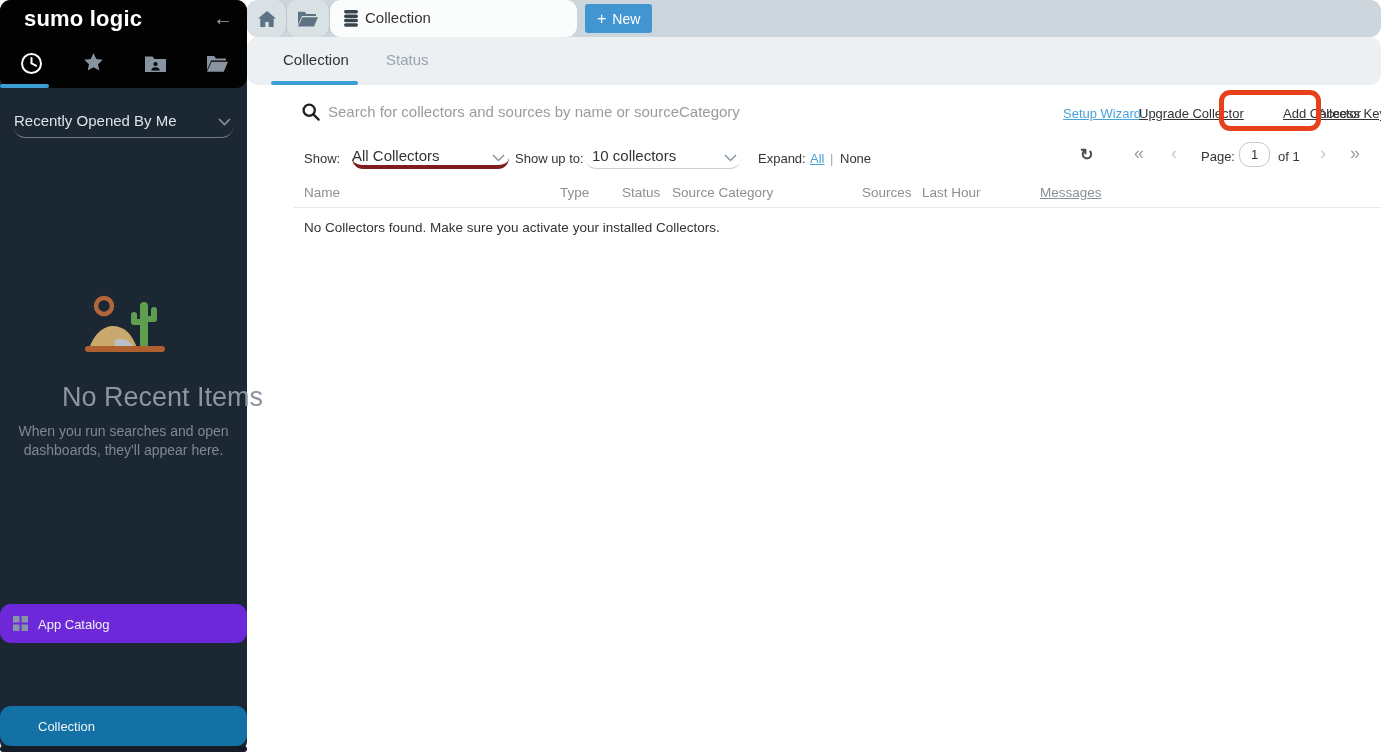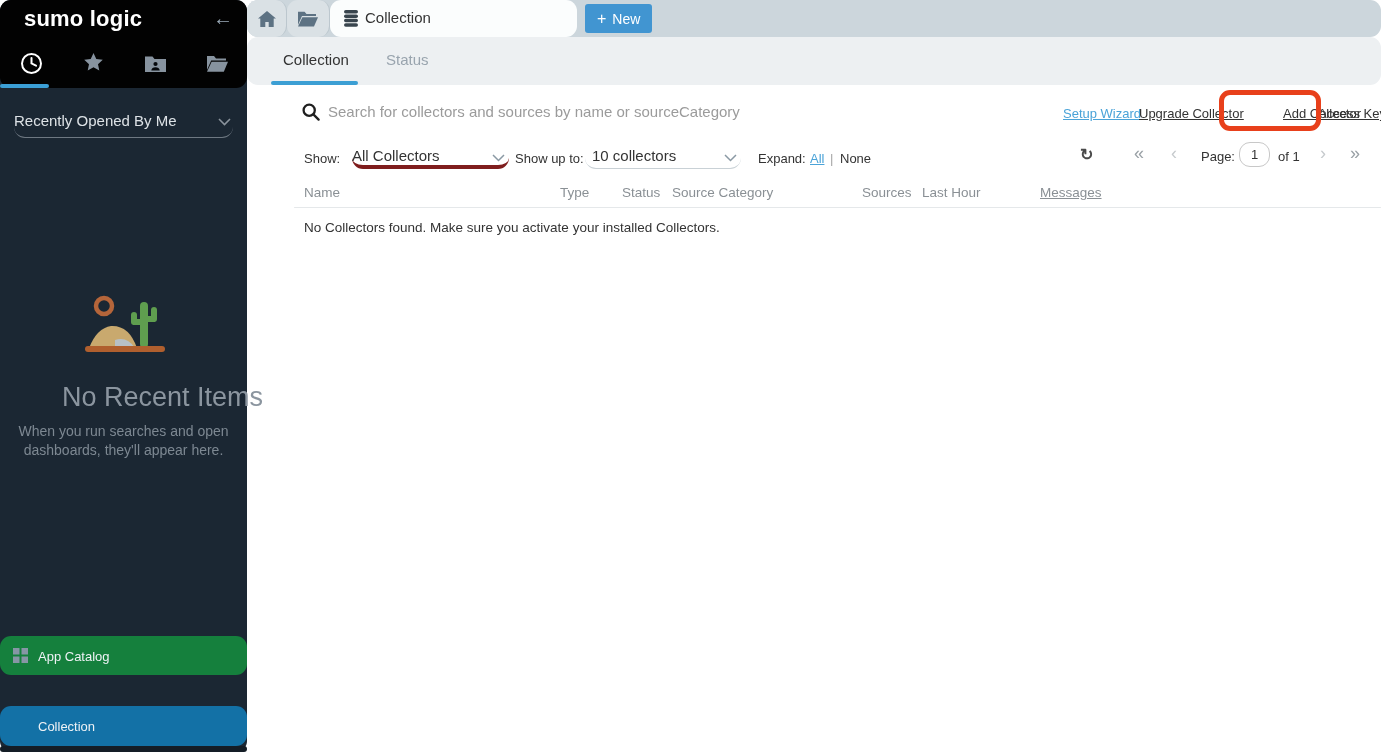--- a/index.html
+++ b/index.html
@@ -18,21 +18,21 @@
   #recent-sel { left:14px; top:108px; width:219px; height:30px; border-bottom:1px solid #6e7882; cursor:pointer; }
   #recent-sel .lbl { position:absolute; left:0; top:4px; font-size:15px; color:#dde2e6; }
   #recent-sel .chev { position:absolute; right:2px; top:10px; }
 
   #illustration { left:85px; top:290px; }
   #empty-title { left:0; top:382px; width:247px; text-align:center; font-size:27px; color:#8b959f;margin-left:39px; }
   #empty-caption { left:11px; top:422px; width:225px; text-align:center; font-size:14px; line-height:19px; color:#7d8892; }
 
   .sb-nav { left:0; width:247px; height:39px; color:#eef2f5; font-size:13px; cursor:pointer; }
   .sb-nav .nav-label { position:absolute; left:38px; top:13px; }
-  #nav-app-catalog { top:636px; background:#15803d; }
+  #nav-app-catalog { top:604px; background:#6d28d9; }
   #nav-manage-data { top:667px; background:#4a5560; }
   #nav-collection  { top:706px; height:40px; background:#1371a6; }
   .nav-icon { position:absolute; left:13px; top:12px; }
   #sb-bottom-strip { left:0; top:746px; width:247px; height:6px; background:#141d26; }
 
   
   #tabstrip { left:247px; top:0; width:1134px; height:37px; background:#ccd6dc; }
   .strip-btn { top:0; width:40px; height:37px; background:#dae1e5; border-right:1px solid #bcc7ce;
                display:flex; align-items:center; justify-content:center; cursor:pointer; }
   #btn-home { left:0; } #btn-folder { left:40px; width:43px; }

